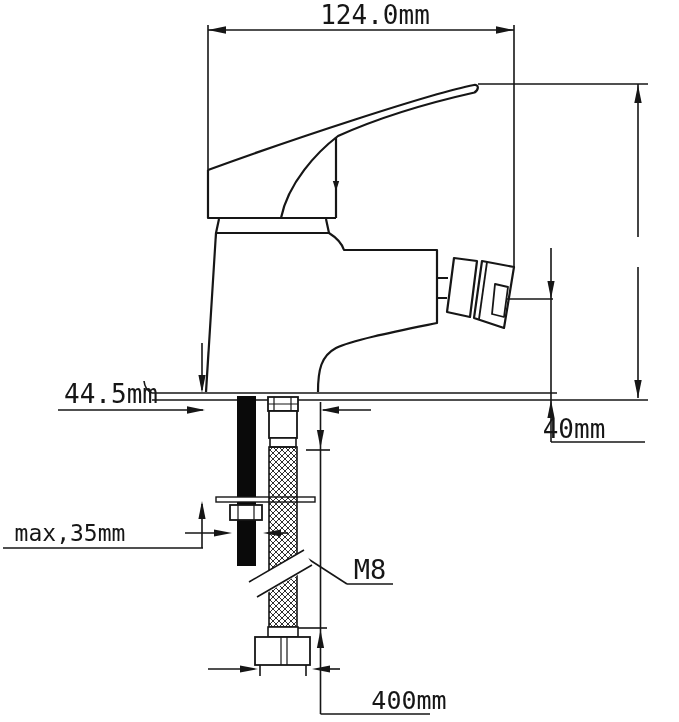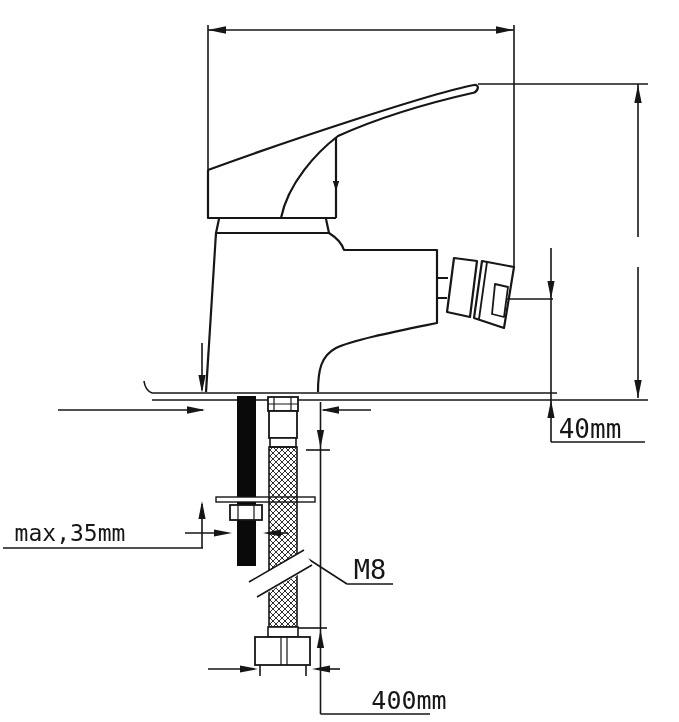--- a/index.html
+++ b/index.html
@@ -123,24 +123,26 @@
 
       <polygon points="248,583 304,550 313,566 257,599" fill="#ffffff"></polygon>
       <path class="dim" d="M249,582 L304,550 M257,597 L312,565"></path>
 
       <rect x="268" y="627" width="30" height="10" fill="#ffffff" stroke="#161616" stroke-width="1.6"></rect>
       <rect x="255" y="637" width="55" height="28" fill="#ffffff" stroke="#161616" stroke-width="1.8"></rect>
       <path class="thin" d="M281,637 L281,665 M287,637 L287,665"></path>
     </g>
   </svg>
 
+  <div class="dim-label" style="left:375px;top:15px;font-size:26px;">124.0mm</div>
 
 
-  <div class="dim-label" style="left:590px;top:429px;font-size:26px;">40mm</div>
+  <div class="dim-label" style="left:574px;top:429px;font-size:26px;">40mm</div>
 
+  <div class="dim-label" style="left:111px;top:394px;font-size:26px;">44.5mm</div>
 
   <div class="dim-label" style="left:70px;top:533px;font-size:23px;text-align:center;">max,35mm</div>
 
   <div class="dim-label" style="left:370px;top:569px;font-size:27px;">M8</div>
 
 
   <div class="dim-label" style="left:385px;top:700px;font-size:25px;margin-left:24px;">400mm</div>
 </div>
 
 </body></html>

